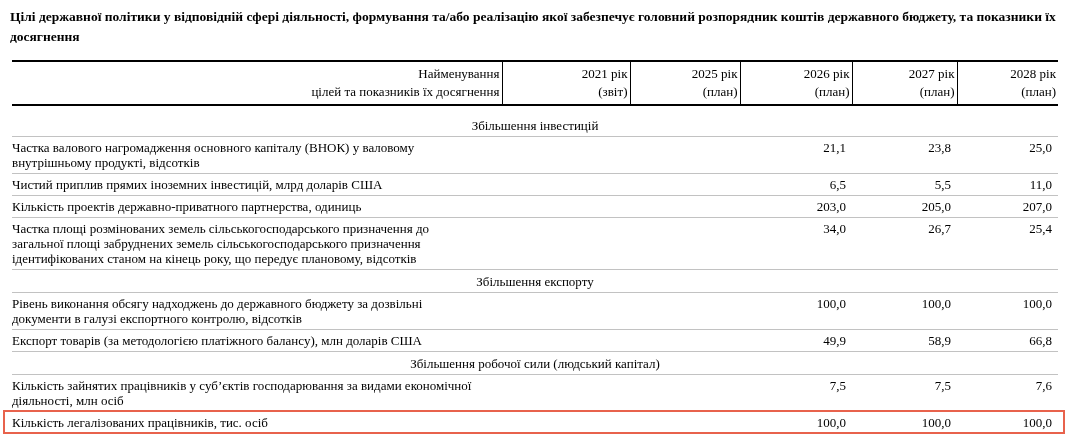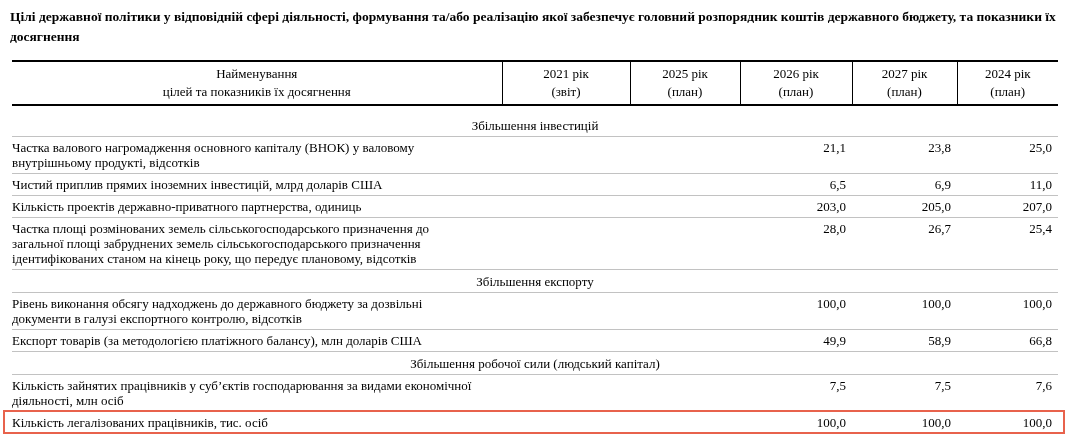--- a/index.html
+++ b/index.html
@@ -29,21 +29,21 @@
     font-size: 13px;
   }
   col.c-name  { width: 490px; }
   col.c-y0 { width: 128px; }
   col.c-y1 { width: 110px; }
   col.c-y2 { width: 112px; }
   col.c-y3 { width: 105px; }
   col.c-y4 { width: 101px; }
   thead th {
     font-weight: normal;
-    text-align: center;
+    text-align: right;
     vertical-align: middle;
     border-top: 2px solid #000;
     border-bottom: 2px solid #000;
     padding: 3px 2px;
     line-height: 18px;
   }
   thead th + th { border-left: 1px solid #000; }
   tbody td {
     border-bottom: 1px solid #c2c2c2;
     vertical-align: top;
@@ -97,21 +97,21 @@
         </th>
         <th>
           <div>2026 рік</div>
           <div>(план)</div>
         </th>
         <th>
           <div>2027 рік</div>
           <div>(план)</div>
         </th>
         <th>
-          <div>2024 рік</div>
+          <div>2028 рік</div>
           <div>(план)</div>
         </th>
       </tr>
     </thead>
     <tbody>
         <tr>
           <td colspan="6" class="section">Збільшення інвестицій</td>
         </tr>
         <tr>
           <td class="name">Частка валового нагромадження основного капіталу (ВНОК) у валовому внутрішньому продукті, відсотків</td>
@@ -119,36 +119,36 @@
           <td class="num"></td>
           <td class="num">21,1</td>
           <td class="num">23,8</td>
           <td class="num">25,0</td>
         </tr>
         <tr>
           <td class="name">Чистий приплив прямих іноземних інвестицій, млрд доларів США</td>
           <td class="num"></td>
           <td class="num"></td>
           <td class="num">6,5</td>
-          <td class="num">6,9</td>
+          <td class="num">5,5</td>
           <td class="num">11,0</td>
         </tr>
         <tr>
           <td class="name">Кількість проектів державно-приватного партнерства, одиниць</td>
           <td class="num"></td>
           <td class="num"></td>
           <td class="num">203,0</td>
           <td class="num">205,0</td>
           <td class="num">207,0</td>
         </tr>
         <tr>
           <td class="name">Частка площі розмінованих земель сільськогосподарського призначення до загальної площі забруднених земель сільськогосподарського призначення ідентифікованих станом на кінець року, що передує плановому, відсотків</td>
           <td class="num"></td>
           <td class="num"></td>
-          <td class="num">28,0</td>
+          <td class="num">34,0</td>
           <td class="num">26,7</td>
           <td class="num">25,4</td>
         </tr>
         <tr>
           <td colspan="6" class="section">Збільшення експорту</td>
         </tr>
         <tr>
           <td class="name">Рівень виконання обсягу надходжень до державного бюджету за дозвільні документи в галузі експортного контролю, відсотків</td>
           <td class="num"></td>
           <td class="num"></td>

